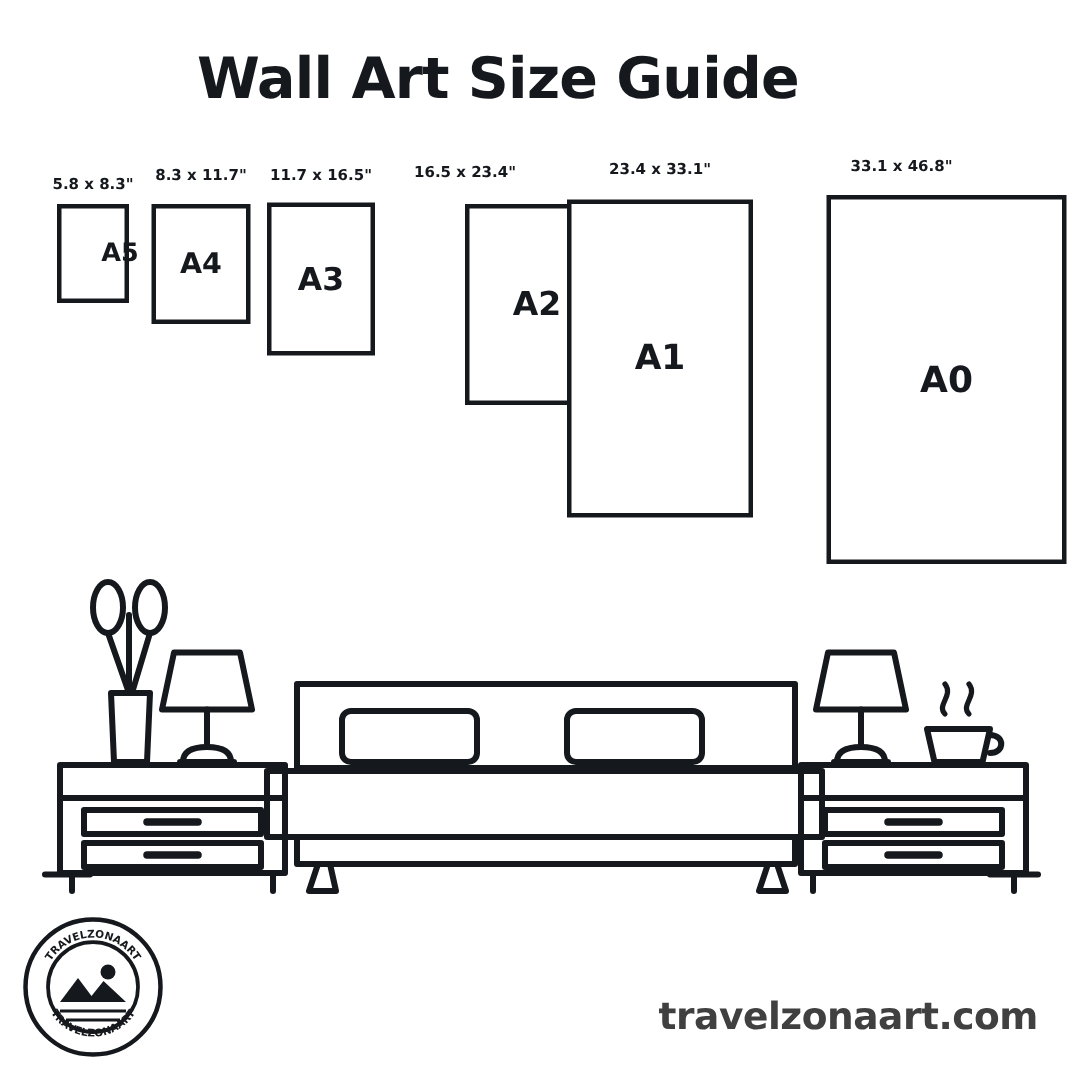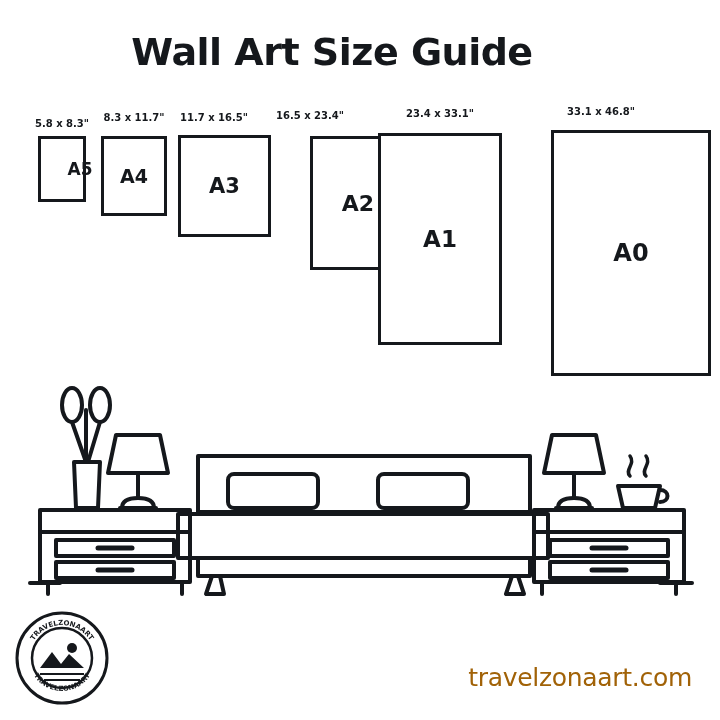--- a/index.html
+++ b/index.html
@@ -76,22 +76,22 @@
     width: 720px;
     height: 230px;
   }
 
   
   #footer-site {
     position: absolute;
     right: 28px;
     bottom: 28px;
     font-size: 25px;
-    font-weight: normal;
-    color: #a16207;
+    font-weight: bold;
+    color: #404040;
     letter-spacing: -0.3px;
   }
   #logo {
     position: absolute;
     left: 14px;
     bottom: 14px;
     width: 96px;
     height: 96px;
   }
   .logo-text {
@@ -119,21 +119,21 @@
     <div class="frame-dim" style="top:0px;">8.3 x 11.7"</div>
     <div class="frame-shadow" style="left:7px; top:31px; width:66px; height:80px;"></div>
     <div class="frame-box" style="left:0px; top:24px; width:66px; height:80px;">
       <span class="frame-label" style="font-size:19px;">A4</span>
     </div>
   </div>
 
   <div class="frame-wrap" style="left:178px; top:112px; width:72px; height:102px;">
     <div class="frame-dim" style="top:0px;">11.7 x 16.5"</div>
     <div class="frame-shadow" style="left:8px; top:31px; width:72px; height:102px;"></div>
-    <div class="frame-box" style="left:0px; top:23px; width:93px; height:102px;">
+    <div class="frame-box" style="left:0px; top:23px; width:72px; height:102px;">
       <span class="frame-label" style="font-size:21px;">A3</span>
     </div>
   </div>
 
   <div class="frame-wrap" style="left:262px; top:110px; width:96px; height:134px;">
     <div class="frame-dim" style="top:0px;">16.5 x 23.4"</div>
     <div class="frame-shadow" style="left:9px; top:34px; width:96px; height:134px;"></div>
     <div class="frame-box" style="left:0px; top:26px; width:96px; height:134px;margin-left:48px;">
       <span class="frame-label" style="font-size:22px;">A2</span>
     </div>

